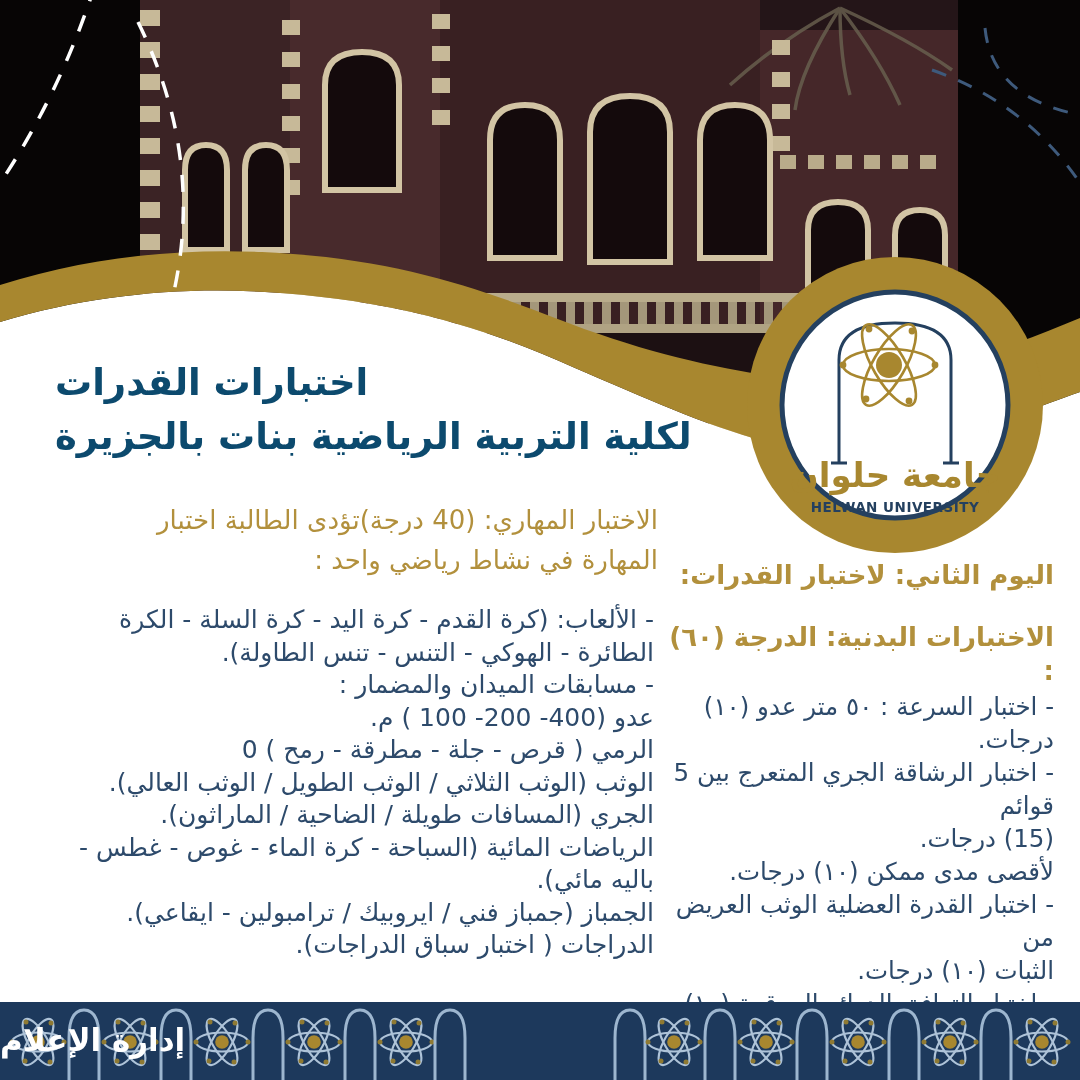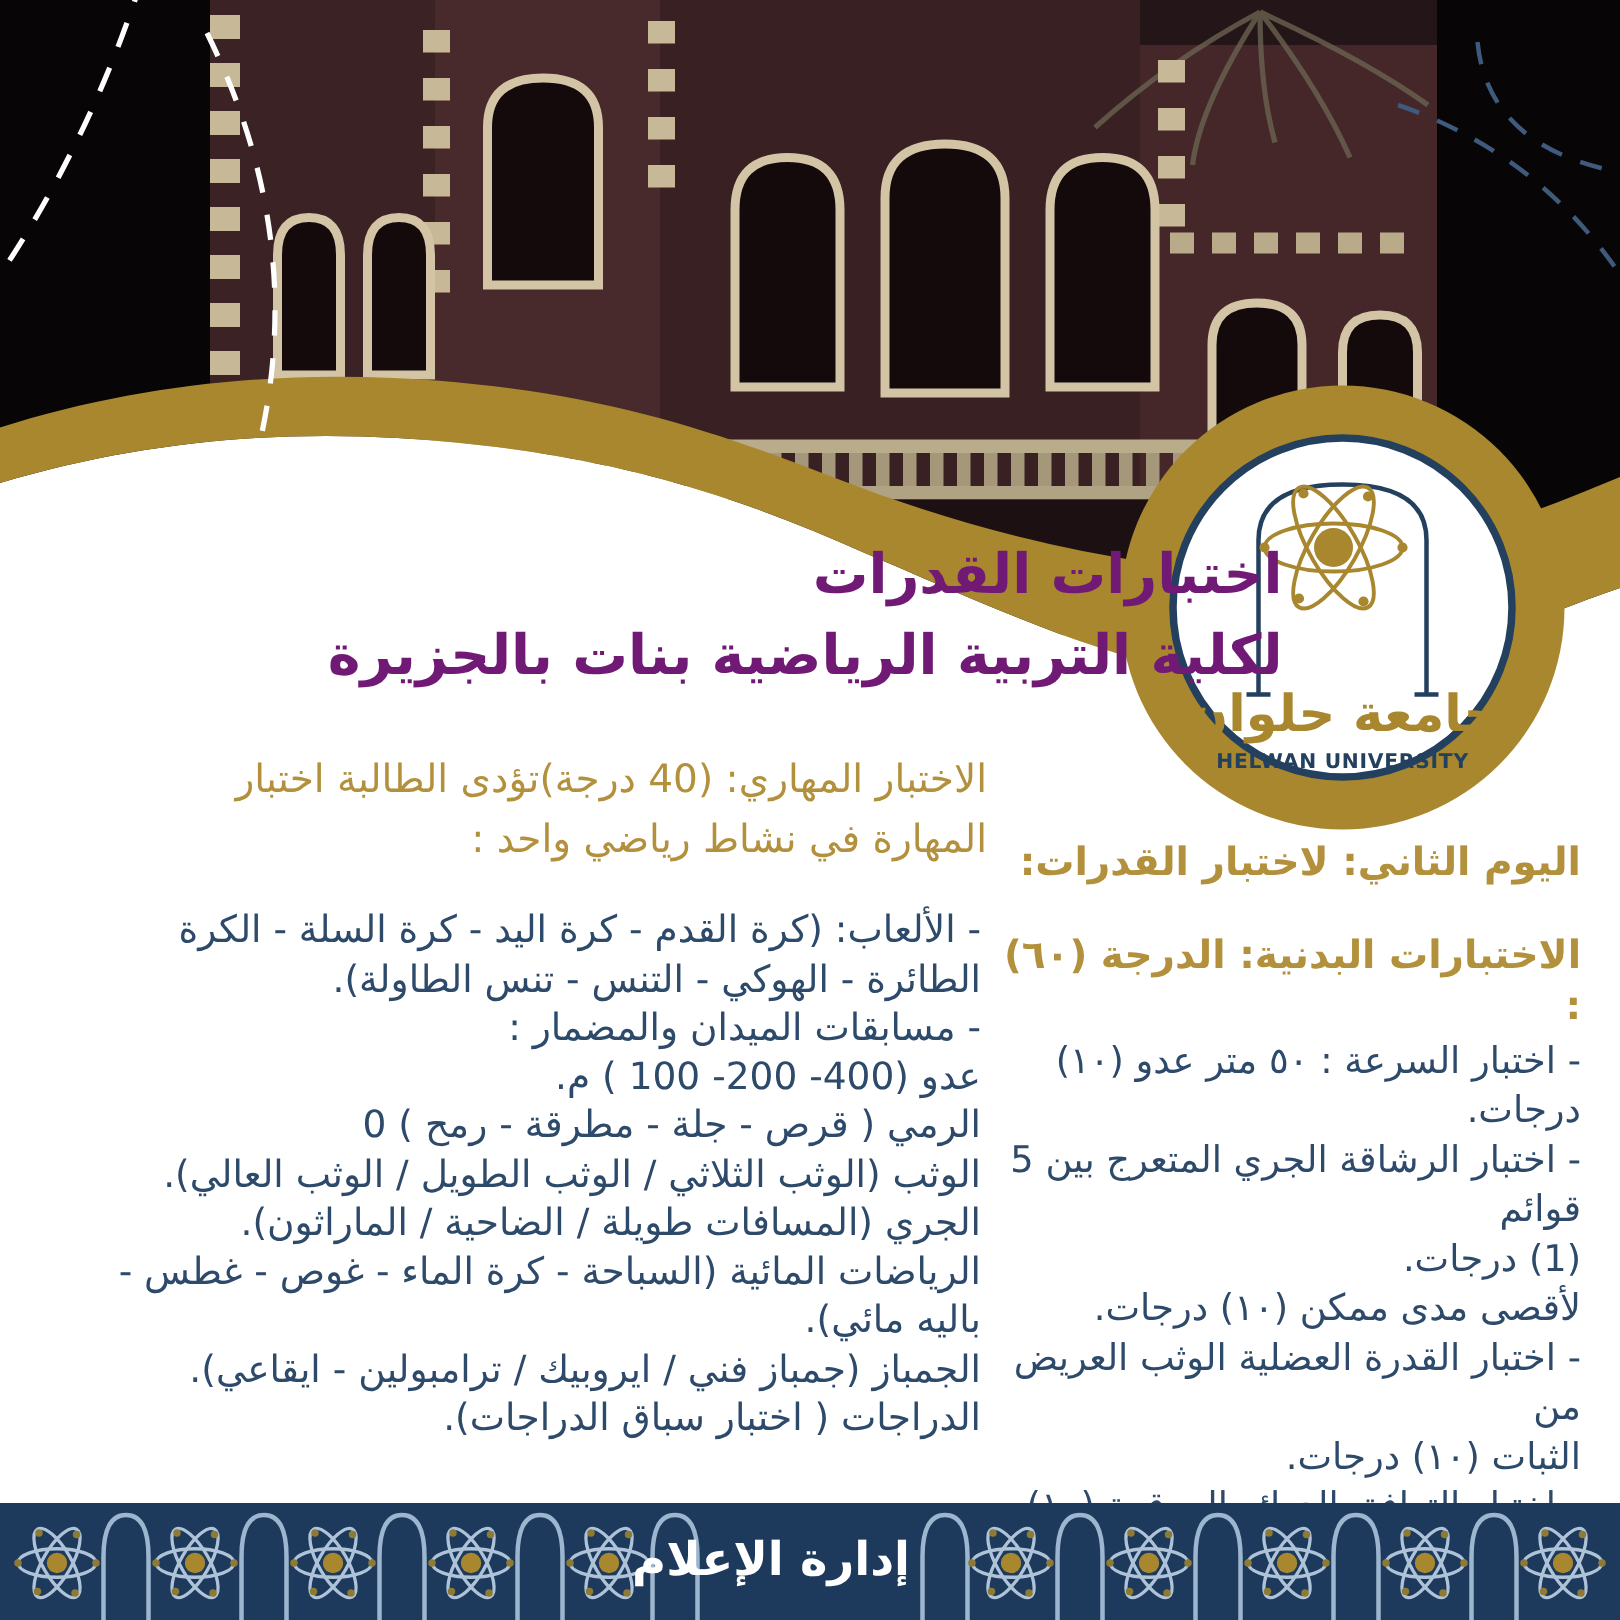--- a/index.html
+++ b/index.html
@@ -10,39 +10,39 @@
   }
   
   #hero{position:absolute;left:0;top:0;width:1080px;height:600px;background:#070505;}
   #photo{position:absolute;left:140px;top:0;}
   #arcs,#wave{position:absolute;left:0;top:0;}
   
   #logo{position:absolute;left:740px;top:250px;}
   
   .rtl{direction:rtl;unicode-bidi:embed;}
   #title{
-    position:absolute;left:55px;top:356px;width:800px;text-align:right;
-    color:#701a75;font-weight:bold;font-size:37px;line-height:54px;
+    position:absolute;left:55px;top:356px;width:800px;text-align:left;
+    color:#0c4a6e;font-weight:bold;font-size:37px;line-height:54px;
   }
   #left-head{
     position:absolute;left:30px;top:500px;width:628px;text-align:right;
     color:#b2903c;font-weight:normal;font-size:26px;line-height:40px;
   }
   #left-body{
     position:absolute;left:22px;top:604px;width:632px;
     color:#2d4a6b;font-size:25px;line-height:32.5px;
   }
   #right-col{position:absolute;left:658px;top:558px;width:396px;text-align:right;}
   .r-head{color:#b2903c;font-weight:bold;font-size:26px;line-height:34px;margin:0;}
   #right-head2{margin-top:28px;}
   #right-body{color:#2d4a6b;font-size:24.5px;line-height:33px;margin-top:2px;}
   
   #footer{position:absolute;left:0;top:1002px;width:1080px;height:78px;background:#1d395c;}
   #footer-label{
-    position:absolute;left:0;top:1022px;width:1028px;text-align:center;
+    position:absolute;left:0;top:1022px;width:1028px;text-align:left;
     color:#ffffff;font-weight:bold;font-size:31px;direction:rtl;
   }
 </style>
 </head>
 <body>
 
 <div id="poster">
 
   <div id="hero">
     <svg id="photo" width="818" height="530" viewBox="0 0 818 530">
@@ -229,21 +229,21 @@
     <div>الجمباز (جمباز فني / ايروبيك / ترامبولين - ايقاعي).</div>
     <div>الدراجات ( اختبار سباق الدراجات).</div>
   </div>
 
   <div id="right-col" class="rtl">
     <p class="r-head">اليوم الثاني: لاختبار القدرات:</p>
     <p class="r-head" id="right-head2">الاختبارات البدنية: الدرجة (٦٠) :</p>
     <div id="right-body">
       <div>- اختبار السرعة : ٥٠ متر عدو (١٠) درجات.</div>
       <div>- اختبار الرشاقة الجري المتعرج بين 5 قوائم</div>
-      <div>(1) درجات.</div>
+      <div>(15) درجات.</div>
       <div>لأقصى مدى ممكن (١٠) درجات.</div>
       <div>- اختبار القدرة العضلية الوثب العريض من</div>
       <div>الثبات (١٠) درجات.</div>
       <div>- اختبار التوافق الدوائر المرقمة (١٠) درجات.</div>
 
     </div>
   </div>
 
   <div id="footer">
     <svg width="1080" height="78" viewBox="0 0 1080 78" fill="none">

